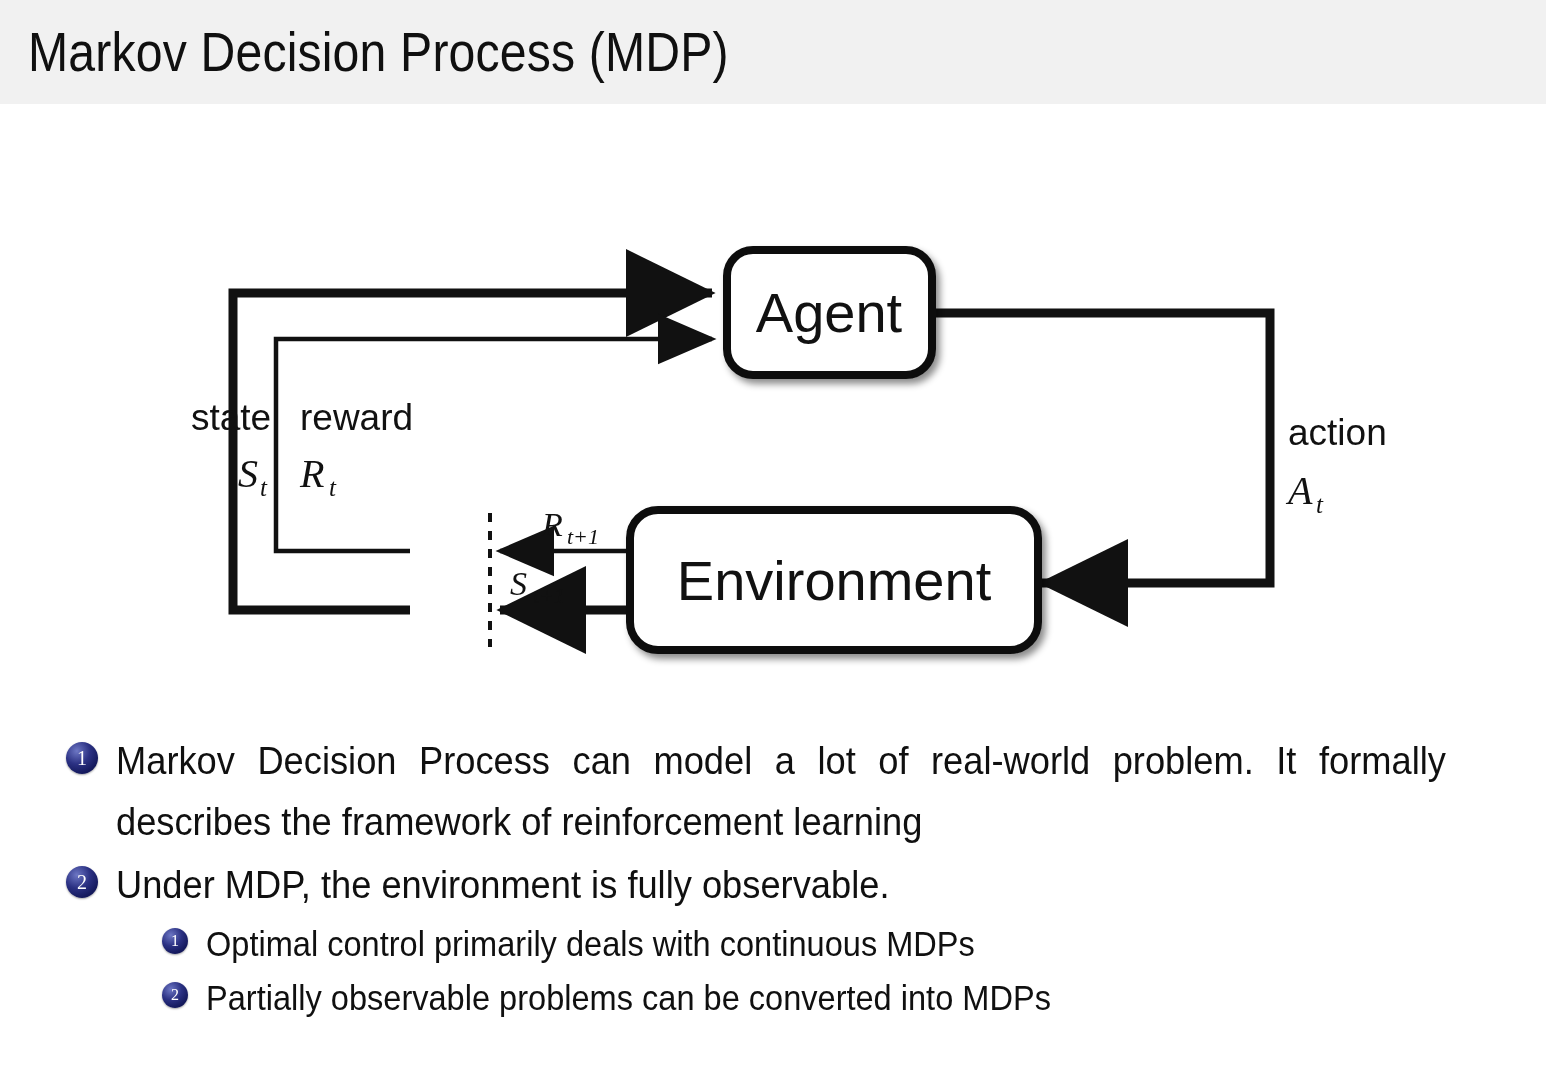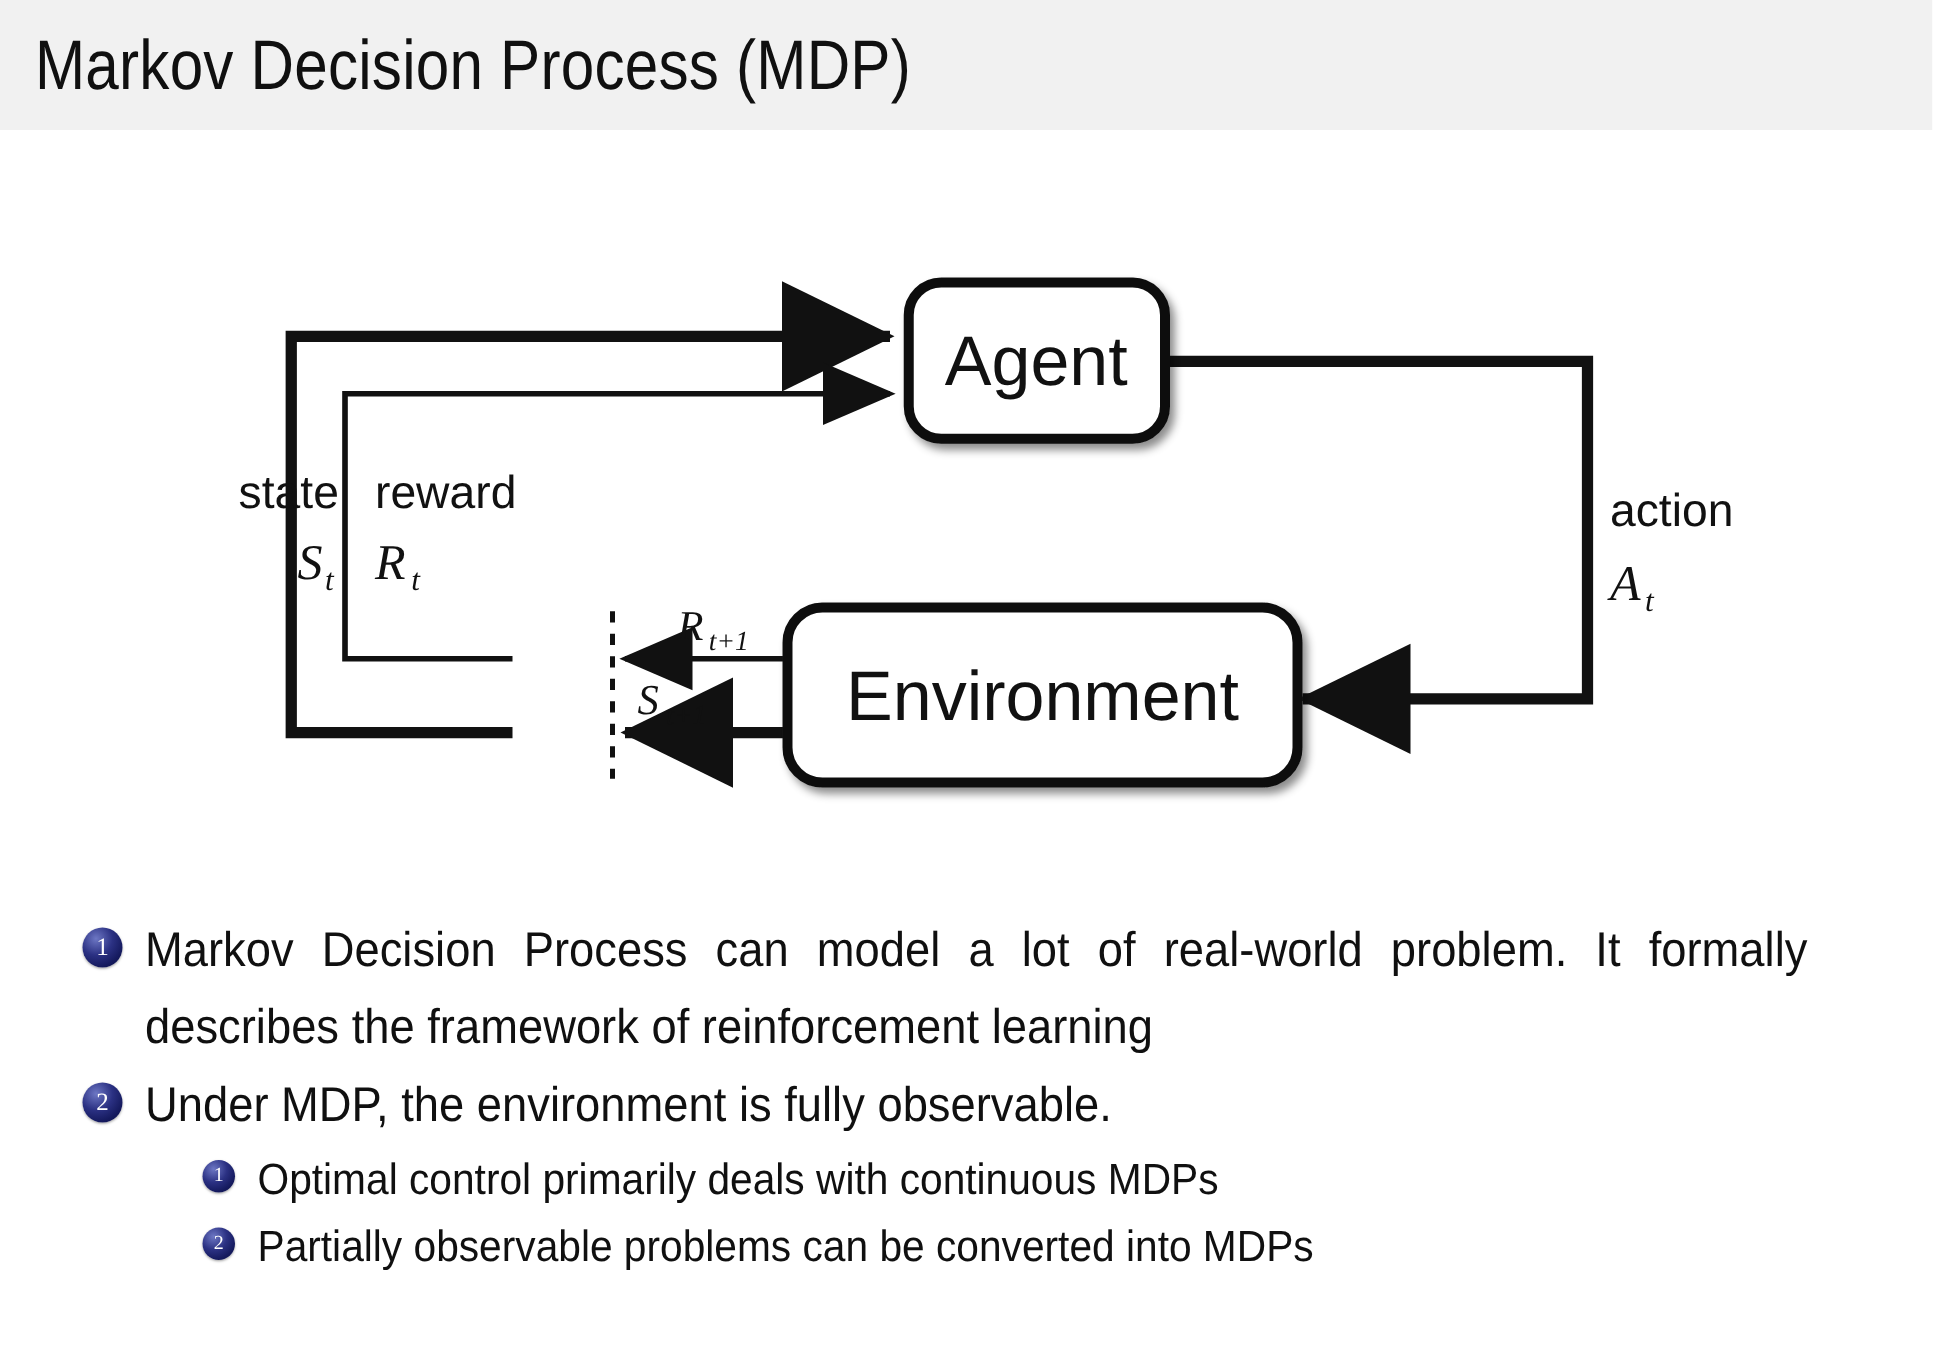--- a/index.html
+++ b/index.html
@@ -35,21 +35,21 @@
     color: #101010;
     white-space: nowrap;
     transform: scaleX(0.86);
     transform-origin: left center;
   }
 
   
   .diagram {
     position: absolute;
     left: 0;
-    top: 88px;
+    top: 112px;
     width: 1546px;
     height: 600px;
   }
   .diagram svg { display: block; }
 
   .box-label {
     font-family: "Liberation Sans", sans-serif;
     font-size: 56px;
     fill: #111111;
   }

